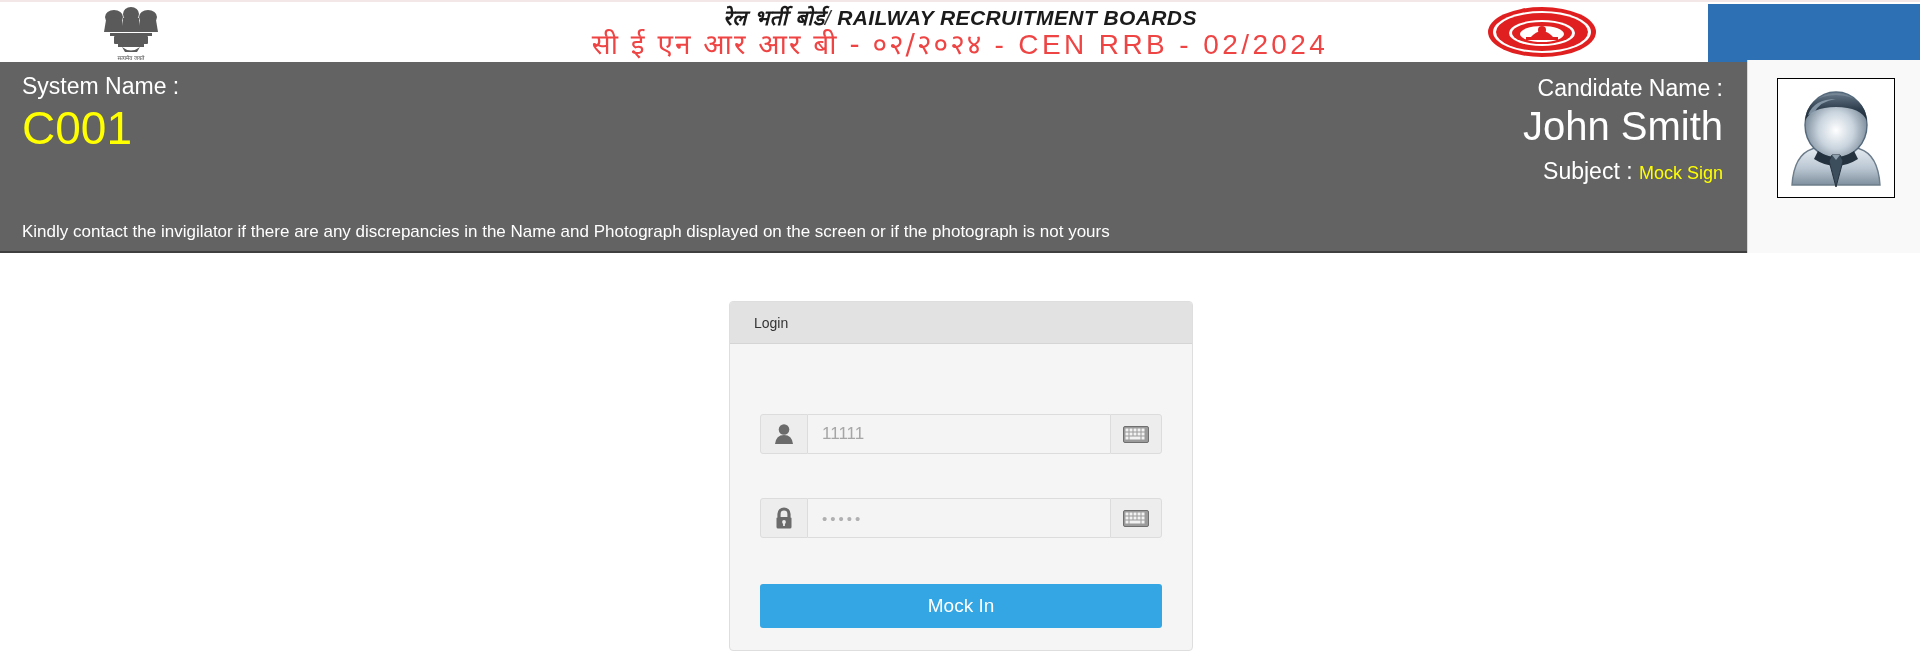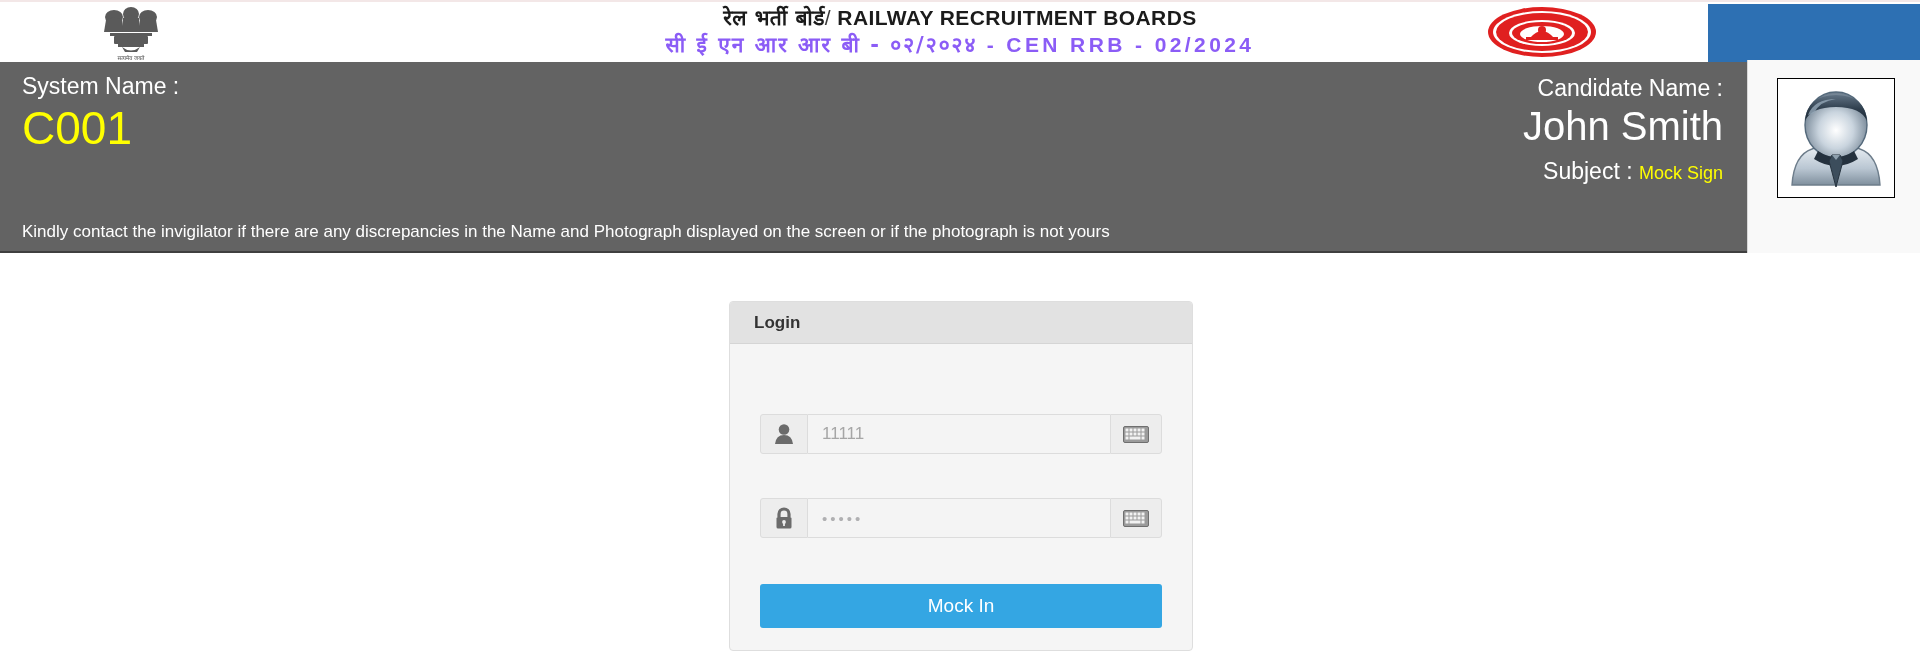--- a/index.html
+++ b/index.html
@@ -39,27 +39,28 @@
     text-align: center;
     pointer-events: none;
   }
   .banner-line1 {
     font-size: 21px;
     font-weight: bold;
     color: #1b1b1b;
     letter-spacing: 0.4px;
     line-height: 26px;
     white-space: nowrap;
+    font-style: italic;
   }
   .banner-line1 .hindi { font-family: "DejaVu Sans", sans-serif; }
   .banner-line1 .slash { font-weight: normal; color: #3a3a3a; }
   .banner-line2 {
-    font-size: 21px;
-    font-weight: bold;
-    color: #8b5cf6;
+    font-size: 28px;
+    font-weight: normal;
+    color: #ef4444;
     letter-spacing: 3.4px;
     line-height: 28px;
     white-space: nowrap;
   }
   .banner-line2 .hindi { font-family: "DejaVu Sans", sans-serif; letter-spacing: 2px; }
 
   .banner-seal {
     position: absolute;
     left: 1486px;
     top: 2px;
@@ -182,22 +183,22 @@
     height: 42px;
     background: #e2e2e2;
     border-bottom: 1px solid #d5d5d5;
     border-radius: 3px 3px 0 0;
     display: flex;
     align-items: center;
     padding-left: 24px;
     box-sizing: border-box;
   }
   .login-header-title {
-    font-size: 17px;
-    font-weight: bold;
+    font-size: 14px;
+    font-weight: normal;
     color: #333333;
   }
   .login-body {
     padding: 26px 30px 22px 30px;
   }
   .field-row {
     display: flex;
     align-items: stretch;
     height: 40px;
     margin-bottom: 20px;

